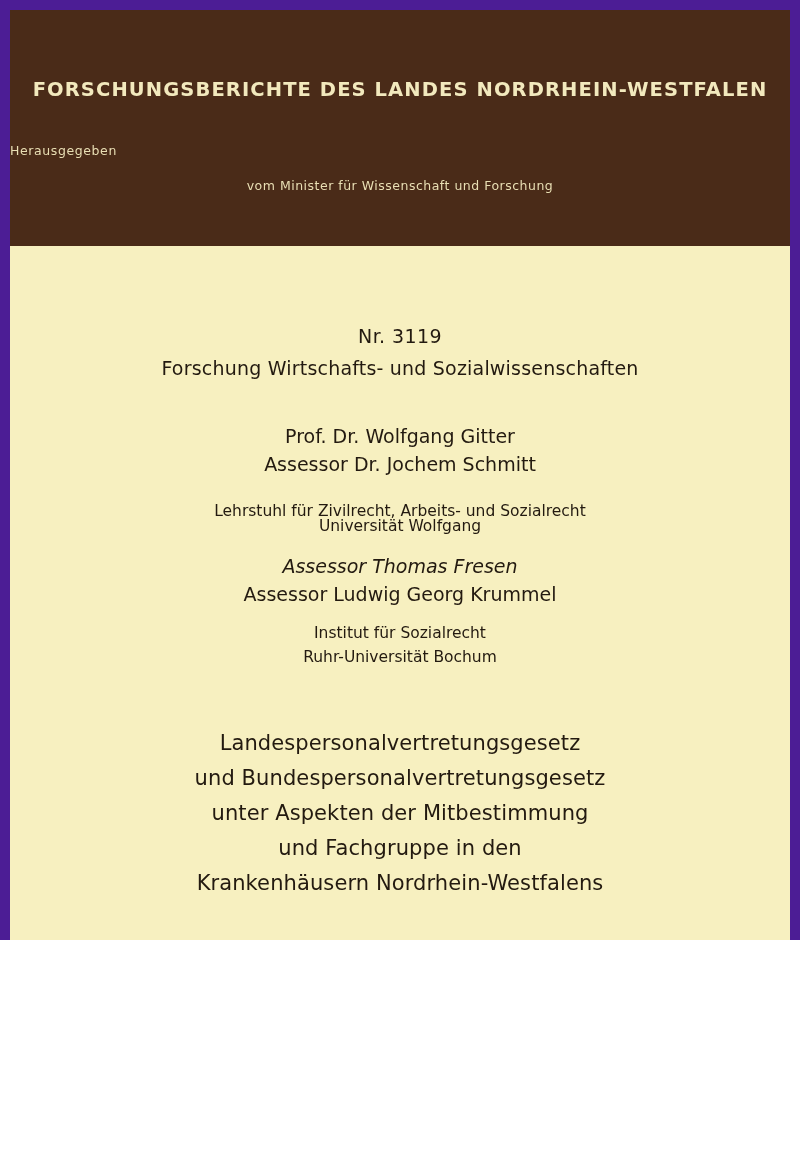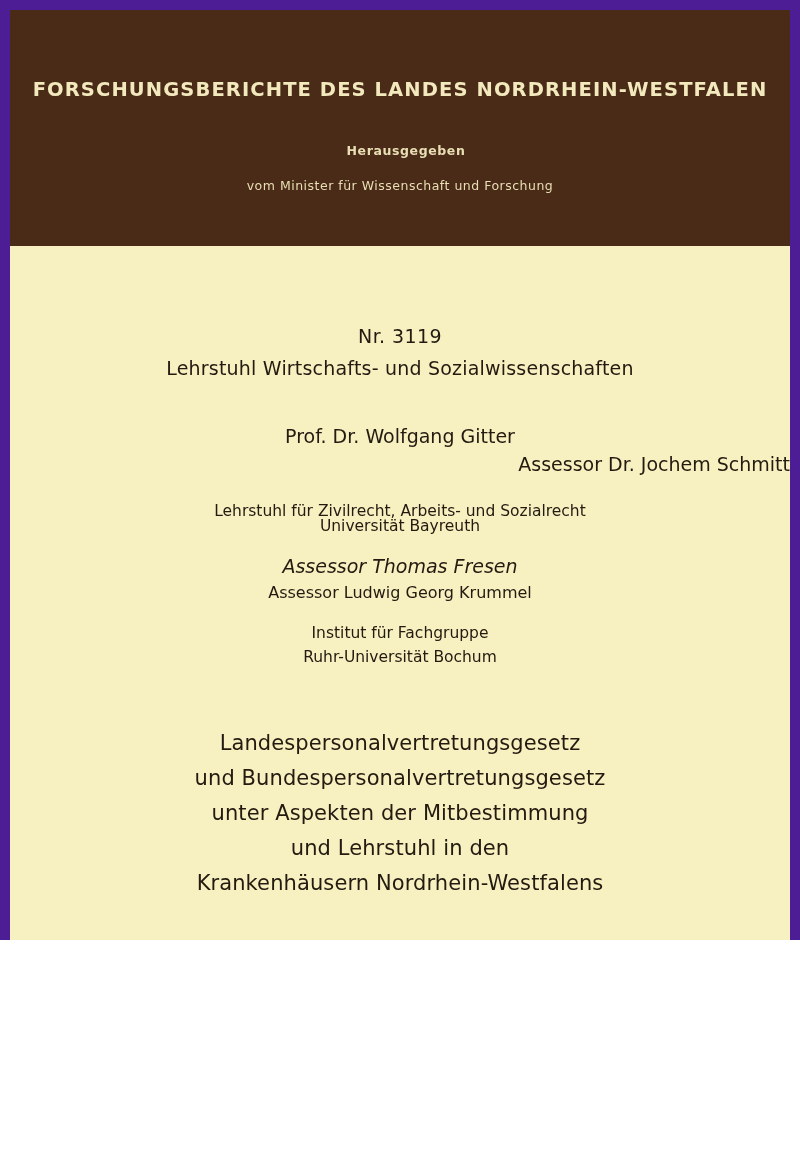--- a/index.html
+++ b/index.html
@@ -42,28 +42,28 @@
     width: 780px;
     text-align: center;
     color: #f2e9bd;
     font-size: 19.5px;
     letter-spacing: 1.1px;
     font-weight: bold;
     font-family: "DejaVu Sans", sans-serif;
   }
   .series-sub1 {
     position: absolute;
-    left: 6px;
+    left: 0;
     top: 133px;
     width: 780px;
-    text-align: center;
+    text-align: left;
     color: #e9dfb4;
     font-size: 12.5px;
     letter-spacing: 0.6px;
-    font-weight: bold;
+    font-weight: normal;
   }
   .series-sub2 {
     position: absolute;
     left: 0;
     top: 168px;
     width: 780px;
     text-align: center;
     color: #e9dfb4;
     font-size: 12.5px;
     letter-spacing: 0.5px;
@@ -95,42 +95,41 @@
   }
   .author1 {
     position: absolute;
     top: 179px;
     font-size: 19px;
   }
   .author2 {
     position: absolute;
     top: 207px;
     font-size: 19px;
-    text-align: right;
   }
   .affil1-l1 {
     position: absolute;
     top: 256px;
     font-size: 15.5px;
   }
   .affil1-l2 {
     position: absolute;
     top: 271px;
     font-size: 15.5px;
   }
   .author3 {
     position: absolute;
     top: 309px;
     font-size: 19px;
     font-style: italic;
   }
   .author4 {
     position: absolute;
     top: 337px;
-    font-size: 16px;
+    font-size: 19px;
   }
   .affil2-l1 {
     position: absolute;
     top: 378px;
     font-size: 15.5px;
   }
   .affil2-l2 {
     position: absolute;
     top: 402px;
     font-size: 15.5px;
@@ -172,39 +171,39 @@
 
     <div class="header-band">
       <div class="series-title">FORSCHUNGSBERICHTE DES LANDES NORDRHEIN-WESTFALEN</div>
       <div class="series-sub1">Herausgegeben</div>
       <div class="series-sub2">vom Minister für Wissenschaft und Forschung</div>
     </div>
 
     <div class="body-area">
 
       <div class="center-line number">Nr. 3119</div>
-      <div class="center-line group">Lehrstuhl Wirtschafts- und Sozialwissenschaften</div>
+      <div class="center-line group">Forschung Wirtschafts- und Sozialwissenschaften</div>
 
       <div class="center-line author1">Prof. Dr. Wolfgang Gitter</div>
       <div class="center-line author2">Assessor Dr. Jochem Schmitt</div>
 
       <div class="center-line affil1-l1">Lehrstuhl für Zivilrecht, Arbeits- und Sozialrecht</div>
-      <div class="center-line affil1-l2">Universität Bayreuth</div>
+      <div class="center-line affil1-l2">Universität Wolfgang</div>
 
       <div class="center-line author3">Assessor Thomas Fresen</div>
       <div class="center-line author4">Assessor Ludwig Georg Krummel</div>
 
-      <div class="center-line affil2-l1">Institut für Fachgruppe</div>
+      <div class="center-line affil2-l1">Institut für Sozialrecht</div>
       <div class="center-line affil2-l2">Ruhr-Universität Bochum</div>
 
       <div class="title-block">
         <div class="title-line">Landespersonalvertretungsgesetz</div>
         <div class="title-line">und Bundespersonalvertretungsgesetz</div>
         <div class="title-line">unter Aspekten der Mitbestimmung</div>
-        <div class="title-line">und Lehrstuhl in den</div>
+        <div class="title-line">und Fachgruppe in den</div>
         <div class="title-line">Krankenhäusern Nordrhein-Westfalens</div>
       </div>
 
       <div class="logo">
         <svg width="94" height="94" viewBox="0 0 94 94">
           <circle cx="47" cy="47" r="44" fill="none" stroke="#231a10" stroke-width="1.6"></circle>
           <text x="47" y="62" text-anchor="middle" font-family="DejaVu Serif, serif" font-size="46" font-weight="bold" fill="#231a10">W</text>
         </svg>
       </div>
 

